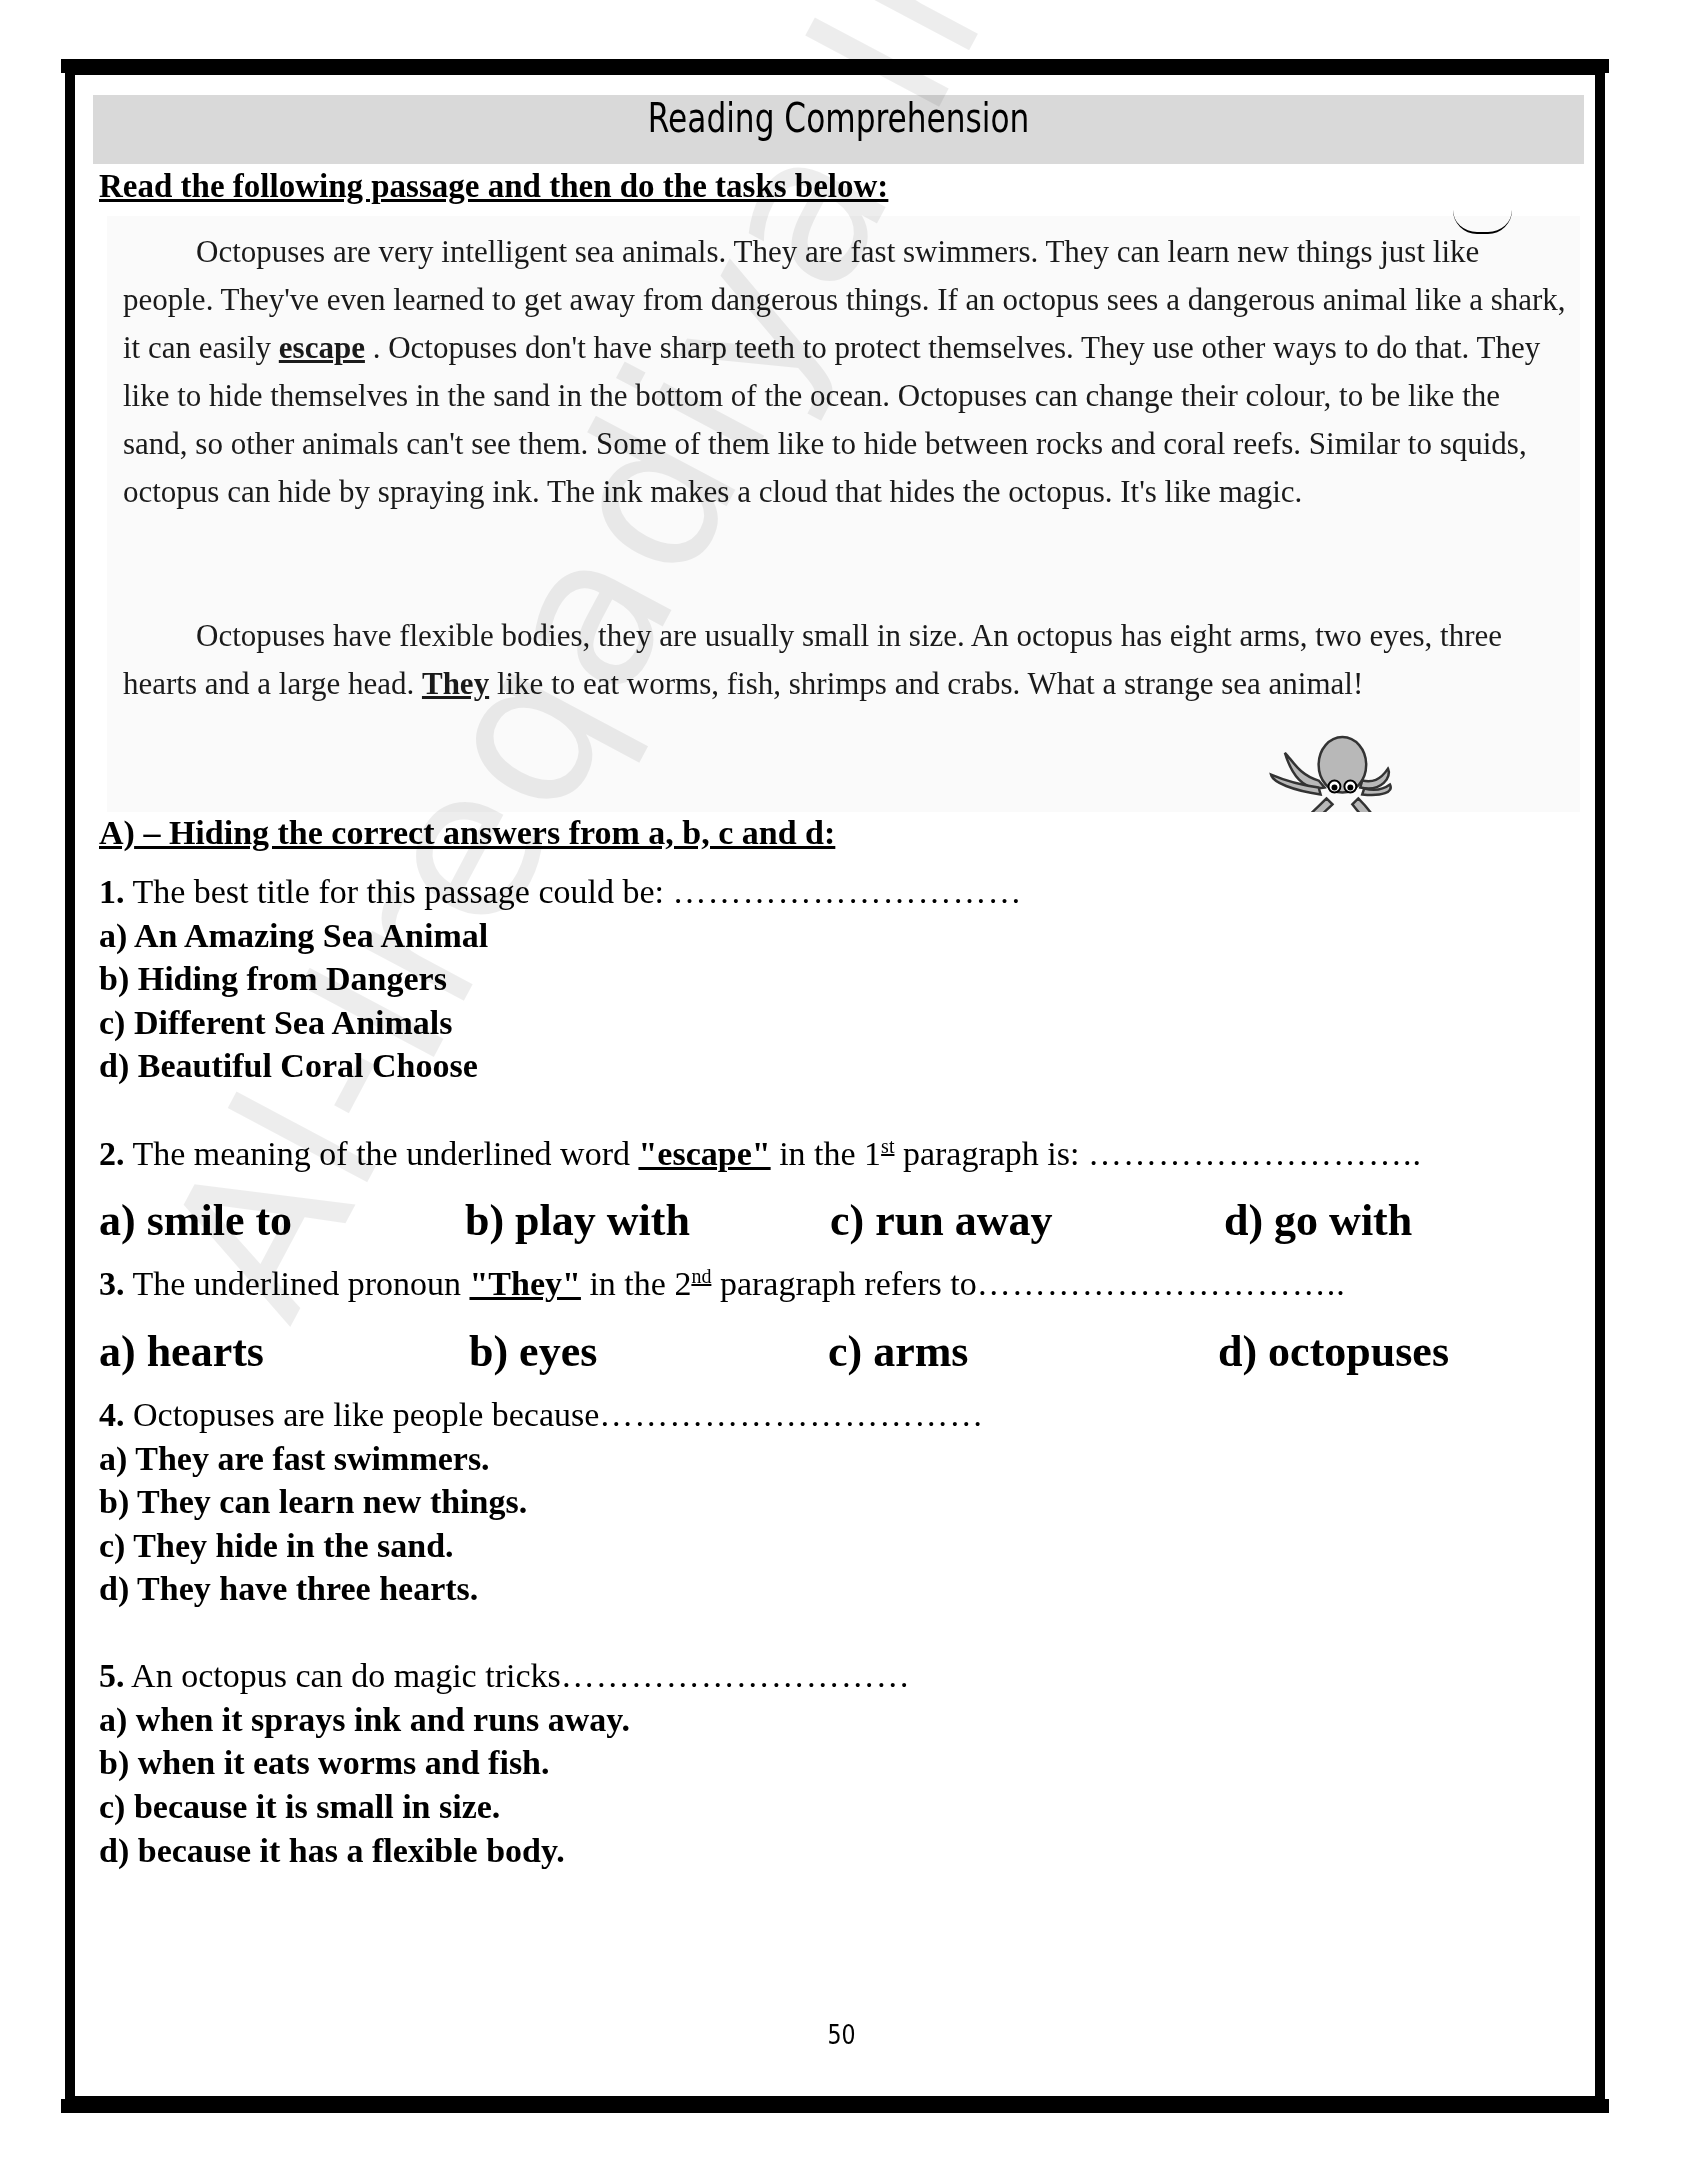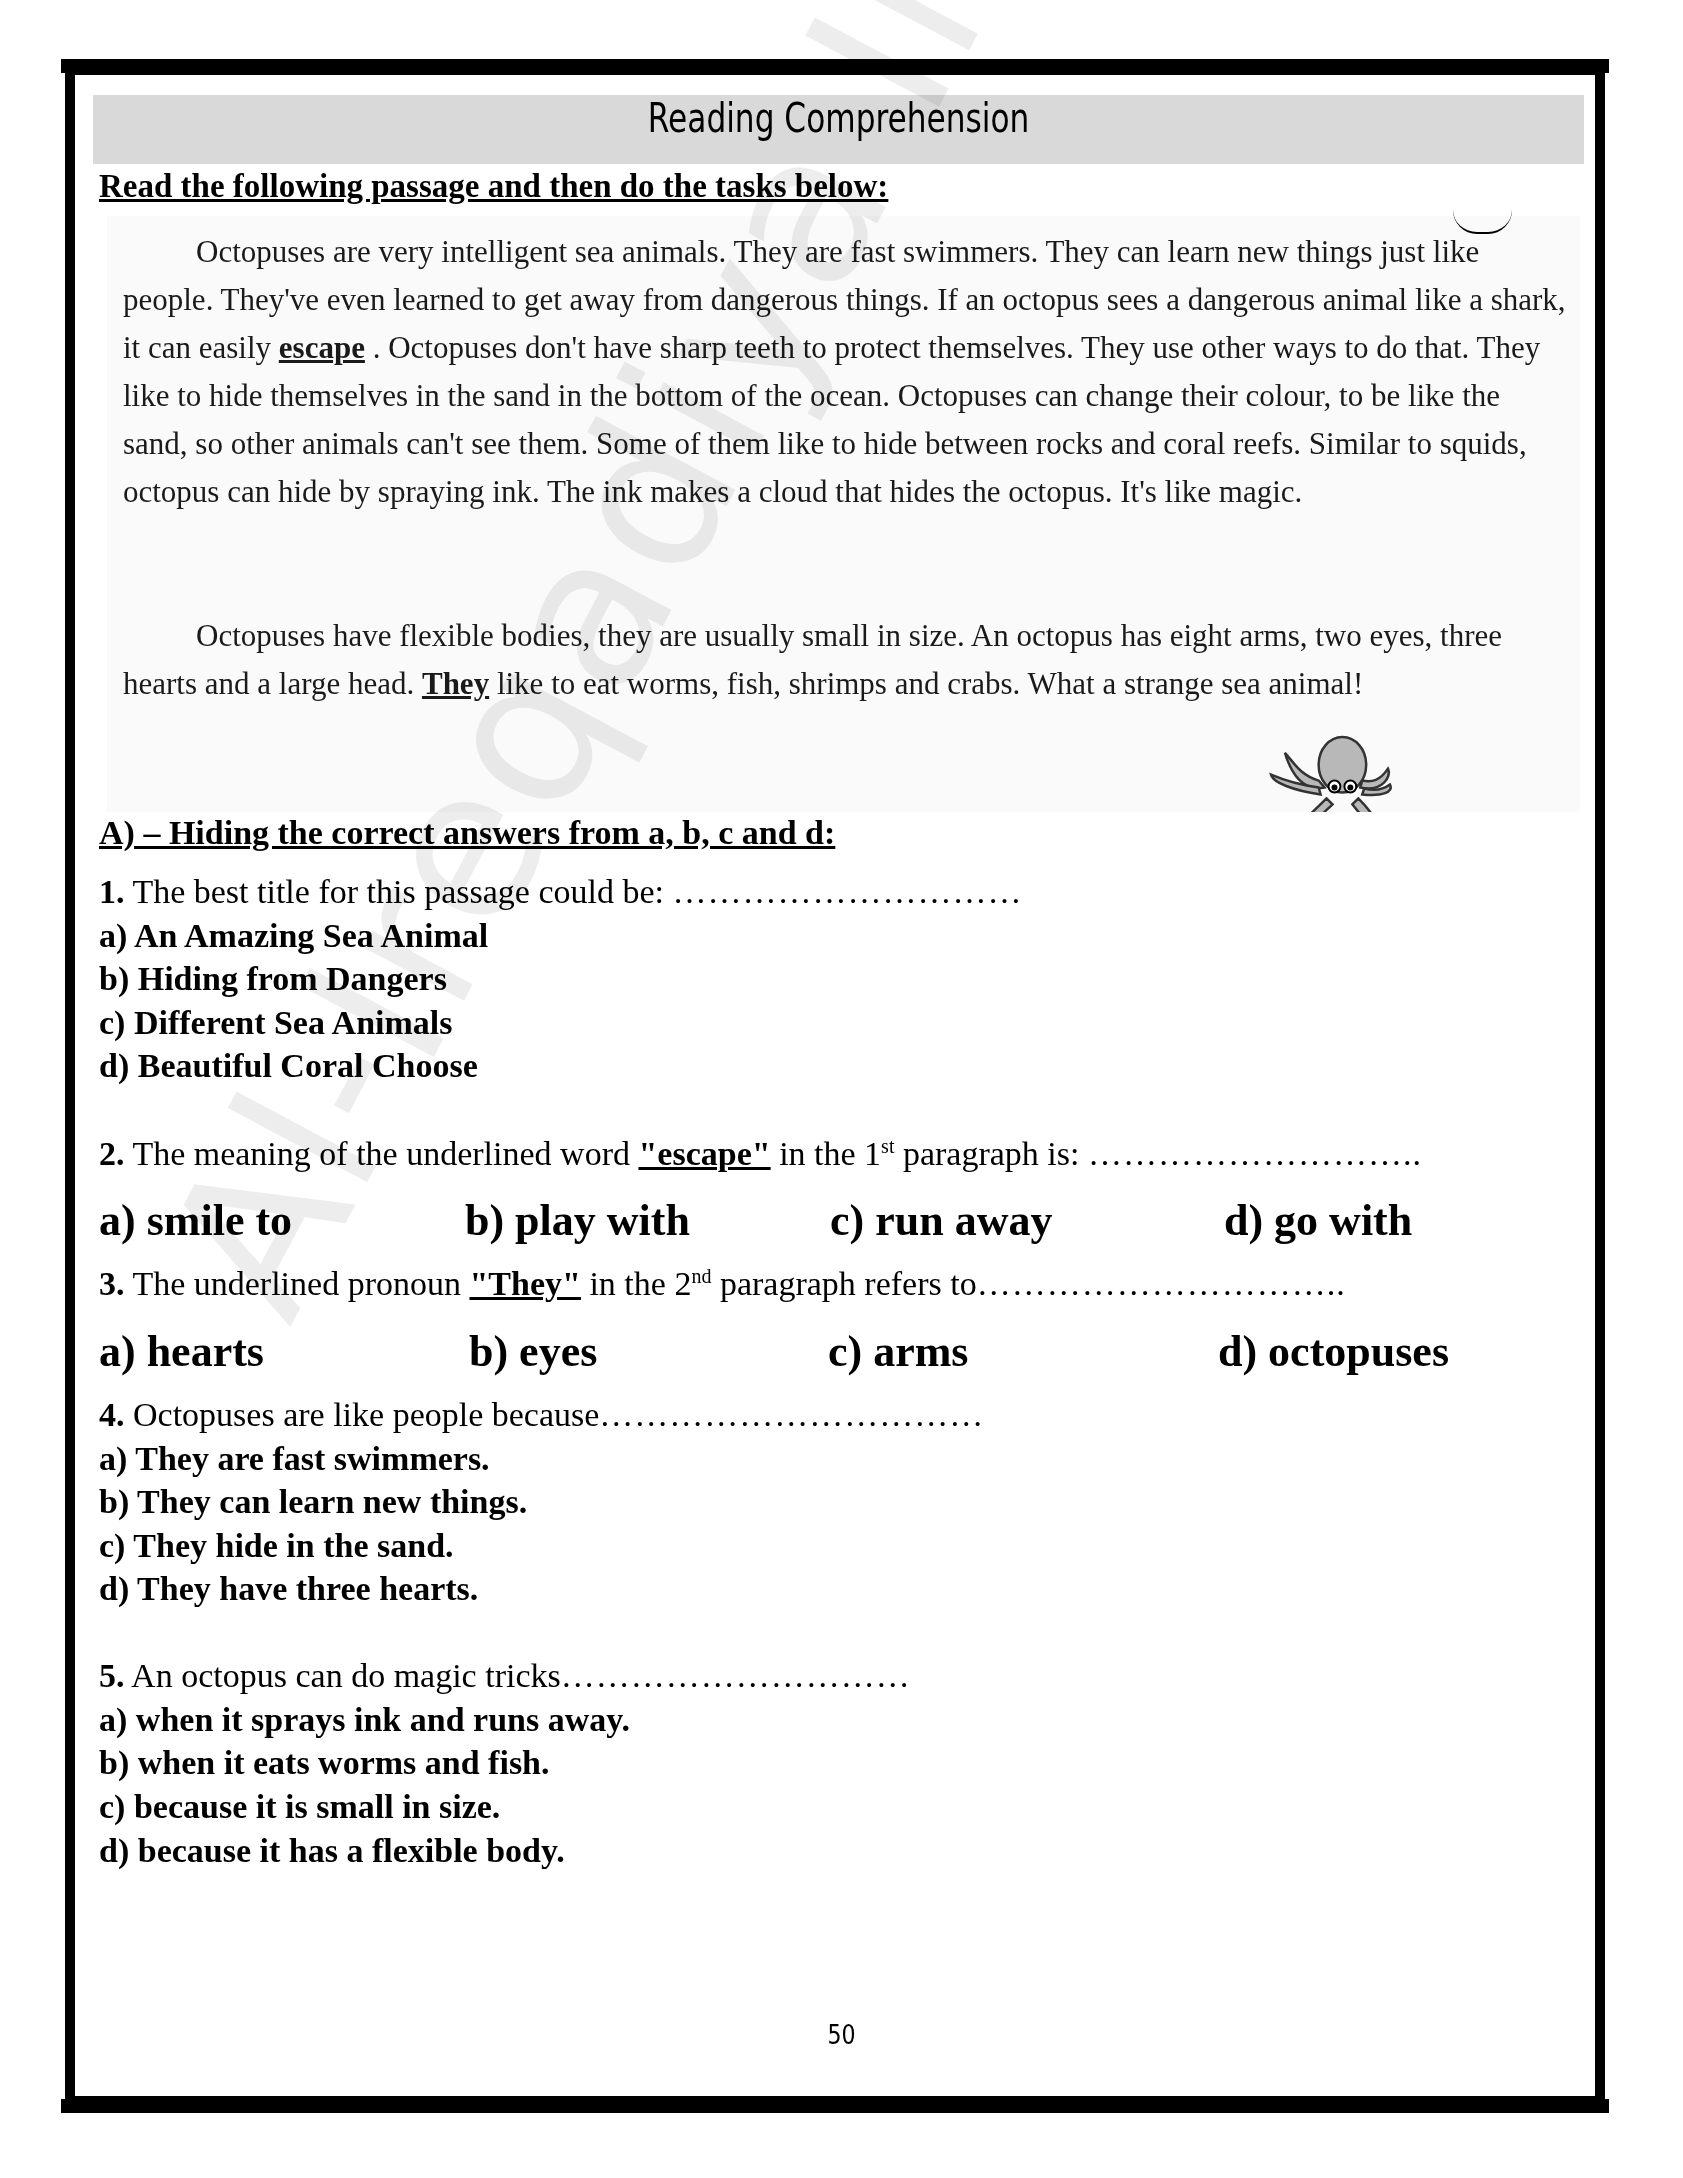--- a/index.html
+++ b/index.html
@@ -28,21 +28,21 @@
   .section-head { position: absolute; left: 99px; top: 814px; font-size: 34px; font-weight: bold; }
   .section-head .u { text-decoration: underline; }
 
   .q { position: absolute; left: 99px; font-size: 34px; line-height: 45px; }
   .q .num { font-weight: bold; }
   .q .dots { letter-spacing: 1px; }
   .q .ulq { text-decoration: underline; font-weight: bold; text-decoration-thickness: 3px; }
   .opt { position: absolute; left: 99px; font-size: 34px; font-weight: bold; line-height: 45px; white-space: nowrap; }
   .opt-row { position: absolute; left: 99px; width: 1386px; height: 45px; font-size: 44px; font-weight: bold; line-height: 45px; margin-top: 24px; }
   .opt-row span { position: absolute; top: 0; white-space: nowrap; }
-  sup { font-size: 20px; line-height: 0; }
+  sup { font-size: 20px; line-height: 0; text-decoration: underline; }
 
   .watermark { position: absolute; left: 119px; top: 1238px; font-family: "DejaVu Sans", sans-serif; font-size: 208px; color: rgba(0,0,0,0.07); transform: rotate(-62deg); transform-origin: left top; white-space: nowrap; letter-spacing: 4px; pointer-events: none; }
   .page-number { position: absolute; left: 0; width: 1683px; top: 2020px; text-align: center; font-family: "DejaVu Sans", sans-serif; font-size: 26px; transform: scaleX(0.85); }
 </style>
 </head>
 <body>
 
 <div class="frame-top-edge"></div>
 <div class="frame"></div>
 <div class="frame-bottom-edge"></div>

